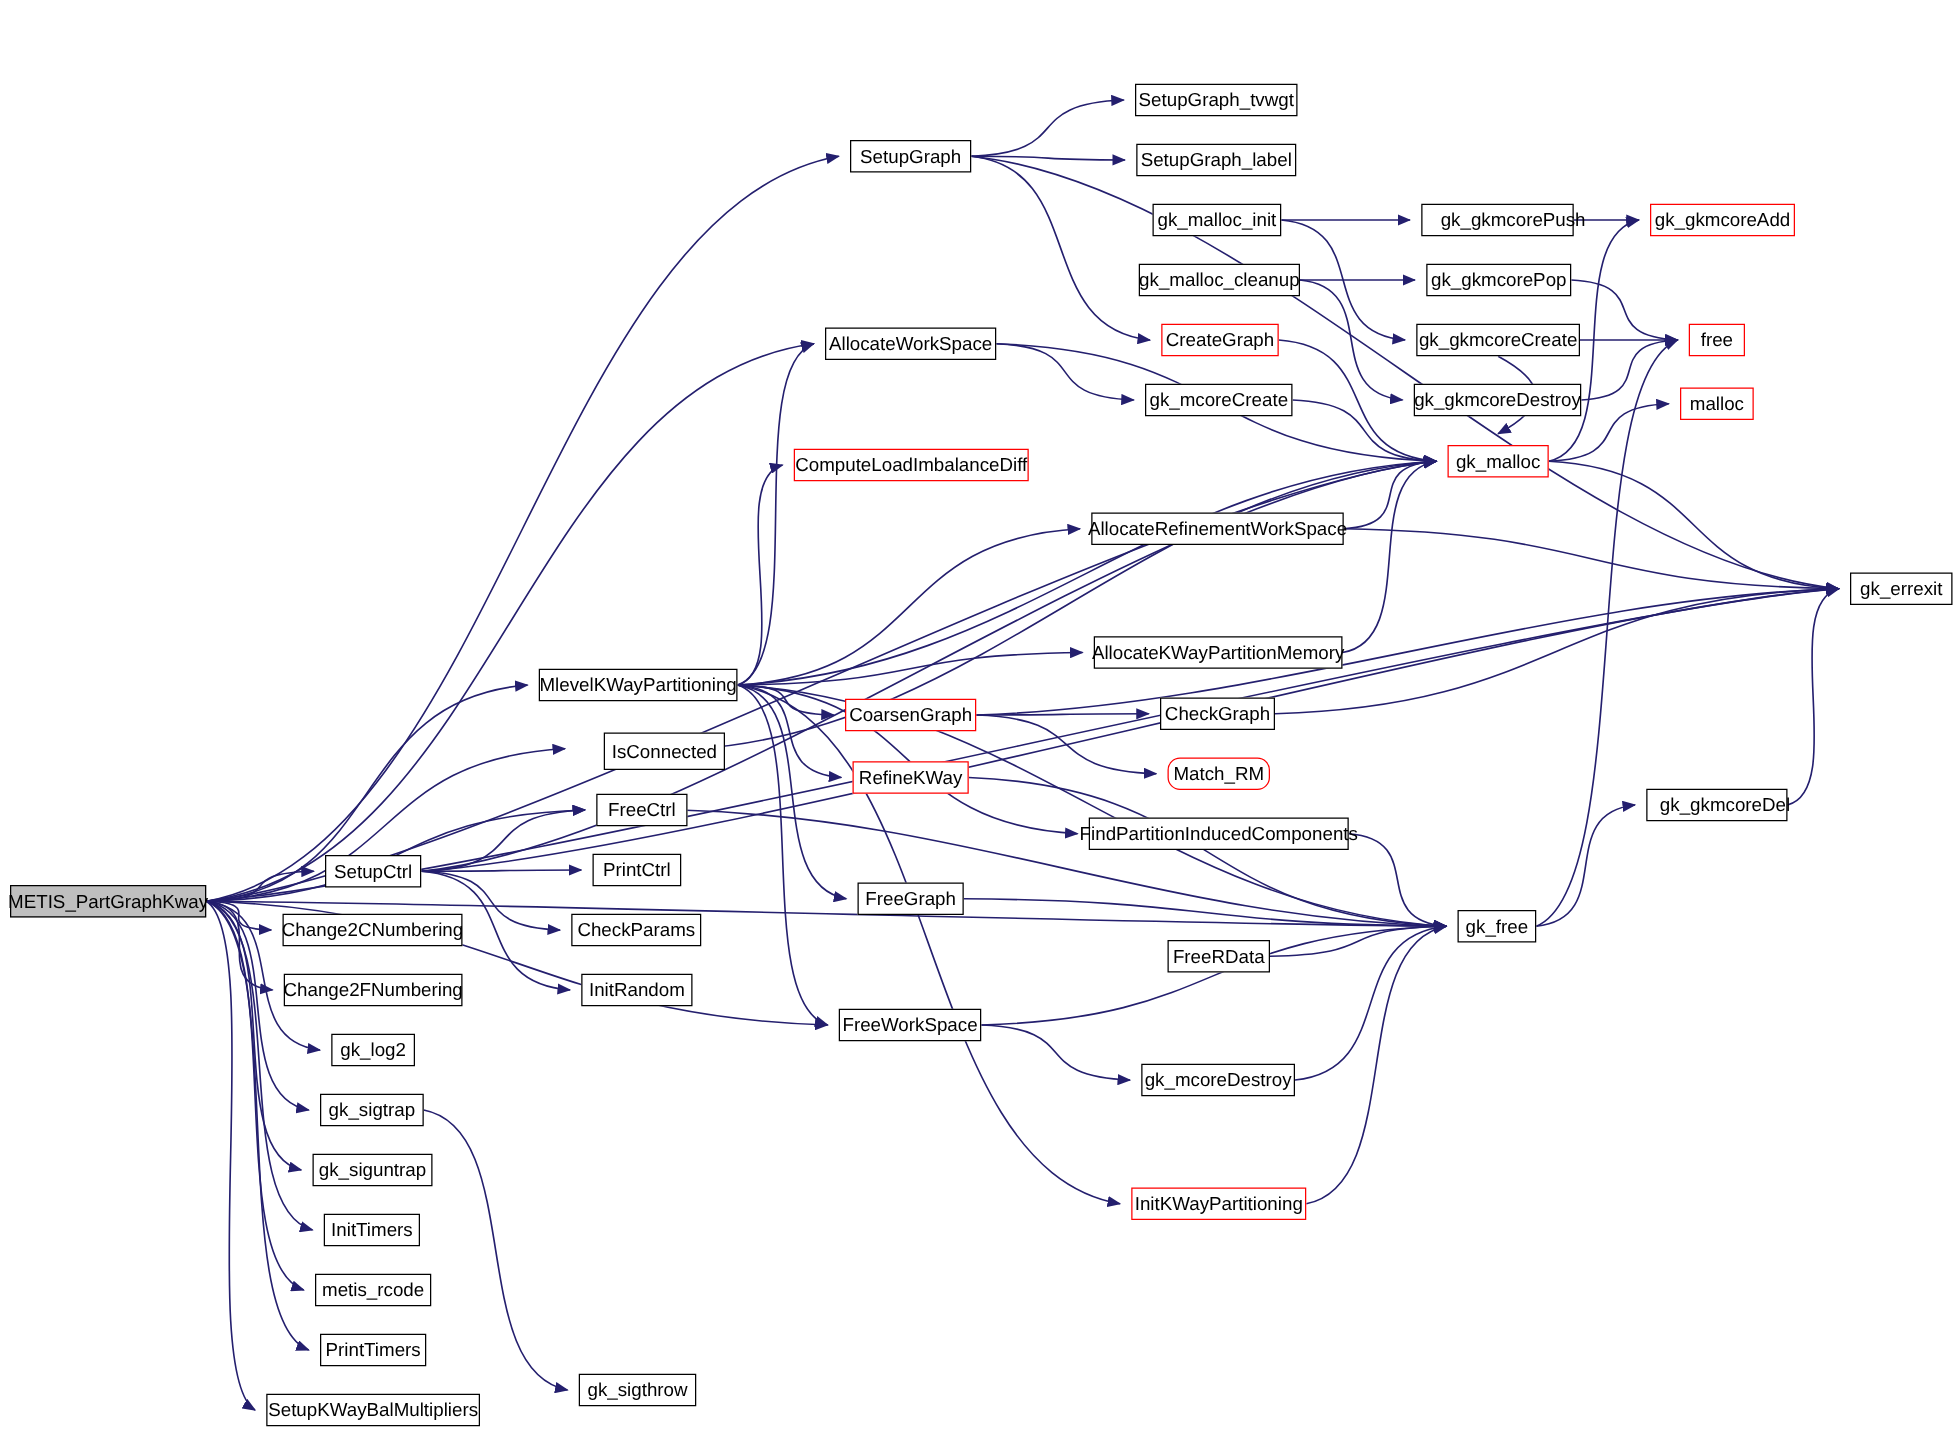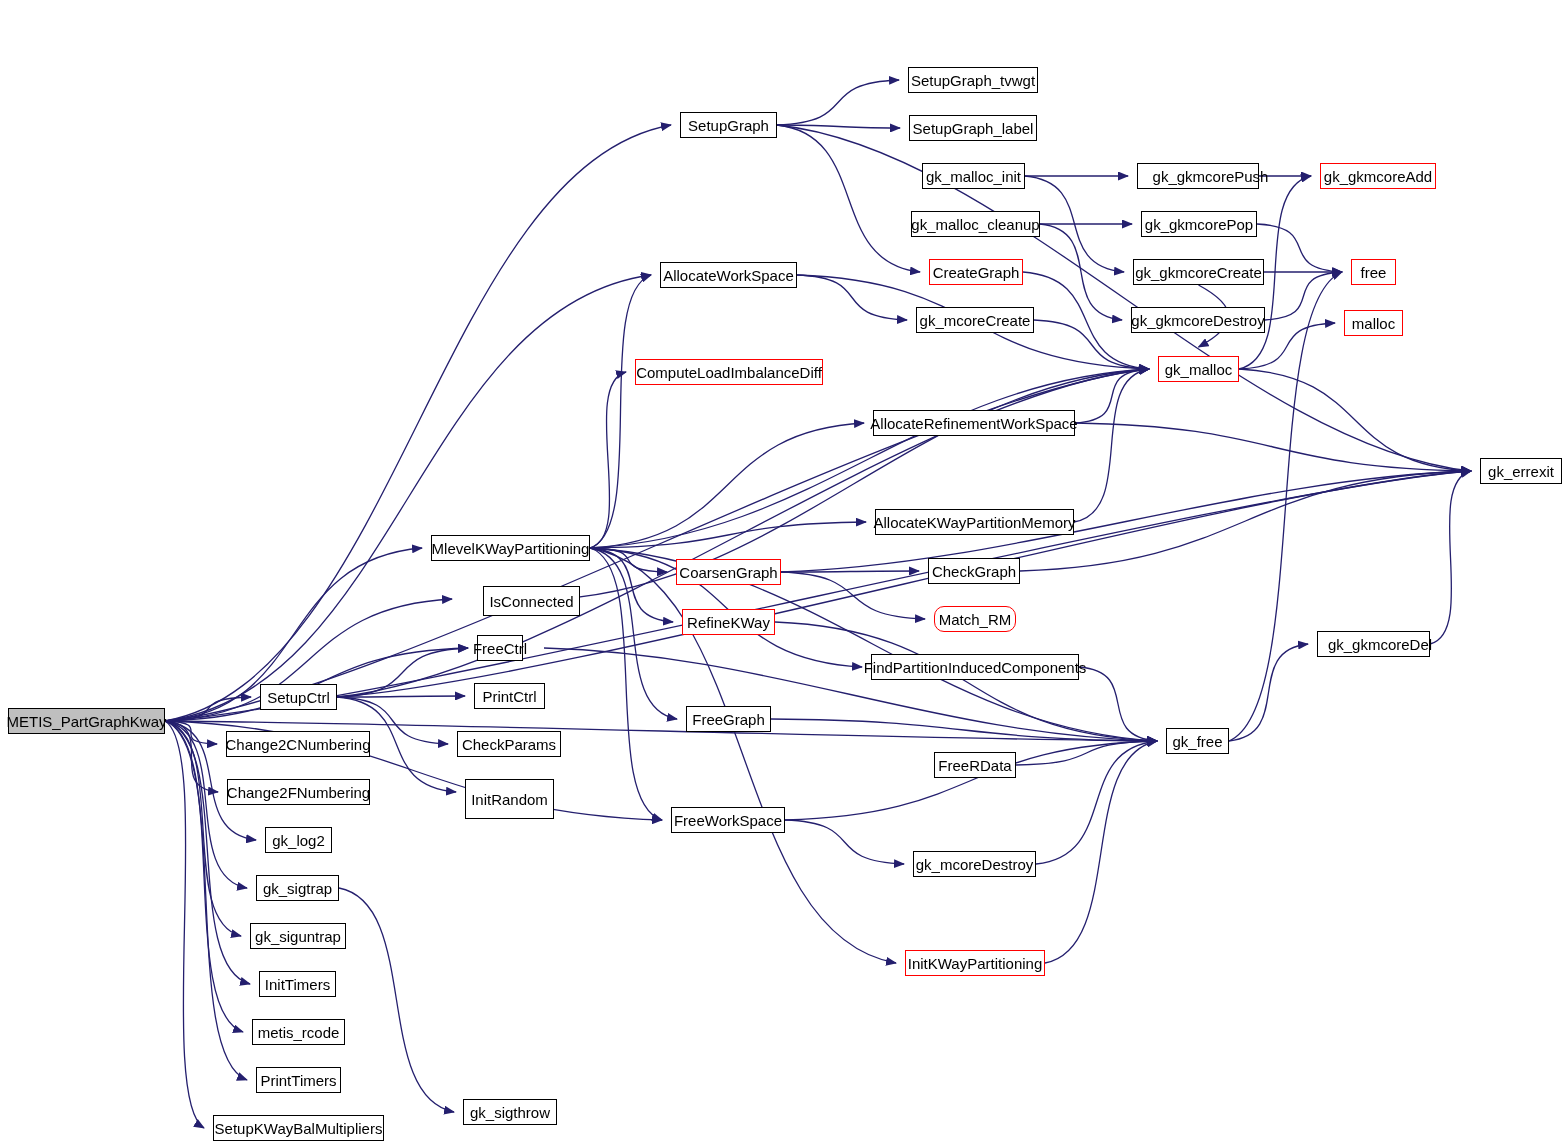--- a/index.html
+++ b/index.html
@@ -151,21 +151,21 @@
     </div>
     <div class="node" style="left: 483px; top: 586px; width: 97px; height: 30px;">
       <span>IsConnected</span>
     </div>
     <div class="node red" style="left: 682px; top: 609px; width: 93px; height: 26px;">
       <span>RefineKWay</span>
     </div>
     <div class="node red" style="left: 934px; top: 606px; width: 82px; height: 26px; border-radius: 10px;">
       <span>Match_RM</span>
     </div>
-    <div class="node" style="left: 477px; top: 635px; width: 46px; height: 26px;">
+    <div class="node" style="left: 477px; top: 635px; width: 73px; height: 26px;">
       <span>FreeCtrl</span>
     </div>
     <div class="node" style="left: 1317px; top: 631px; width: 113px; height: 26px; padding-left: 20px;">
       <span>gk_gkmcoreDel</span>
     </div>
     <div class="node" style="left: 871px; top: 654px; width: 208px; height: 26px;">
       <span>FindPartitionInducedComponents</span>
     </div>
     <div class="node" style="left: 260px; top: 684px; width: 77px; height: 26px;">
       <span>SetupCtrl</span>
@@ -184,21 +184,21 @@
     </div>
     <div class="node" style="left: 457px; top: 731px; width: 104px; height: 26px;">
       <span>CheckParams</span>
     </div>
     <div class="node" style="left: 934px; top: 752px; width: 82px; height: 26px;">
       <span>FreeRData</span>
     </div>
     <div class="node" style="left: 227px; top: 779px; width: 143px; height: 26px;">
       <span>Change2FNumbering</span>
     </div>
-    <div class="node" style="left: 465px; top: 779px; width: 89px; height: 40px; text-align: right;">
+    <div class="node" style="left: 465px; top: 779px; width: 89px; height: 26px; text-align: right;">
       <span>InitRandom</span>
     </div>
     <div class="node" style="left: 671px; top: 807px; width: 114px; height: 26px;">
       <span>FreeWorkSpace</span>
     </div>
     <div class="node" style="left: 265px; top: 827px; width: 67px; height: 26px;">
       <span>gk_log2</span>
     </div>
     <div class="node" style="left: 913px; top: 851px; width: 123px; height: 26px;">
       <span>gk_mcoreDestroy</span>

